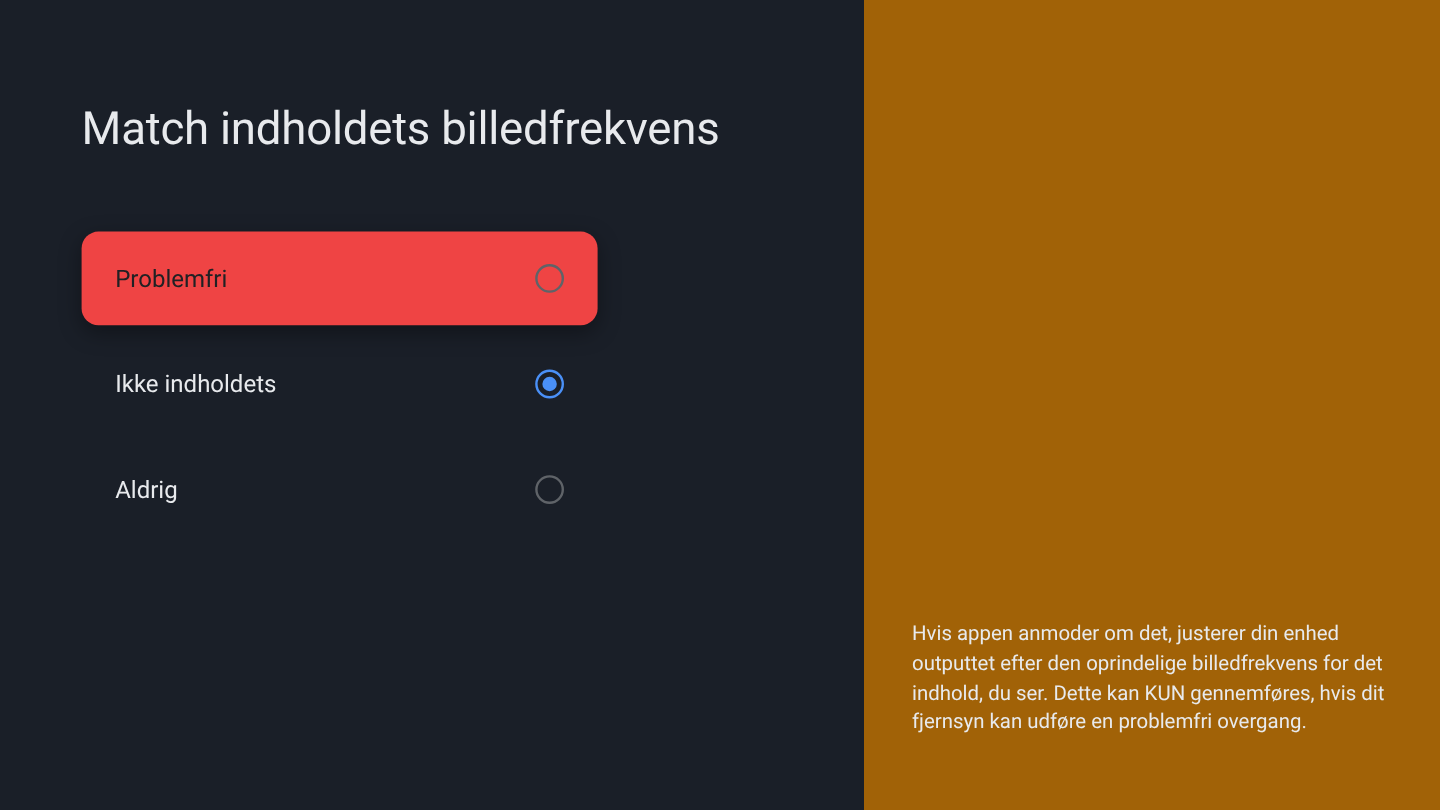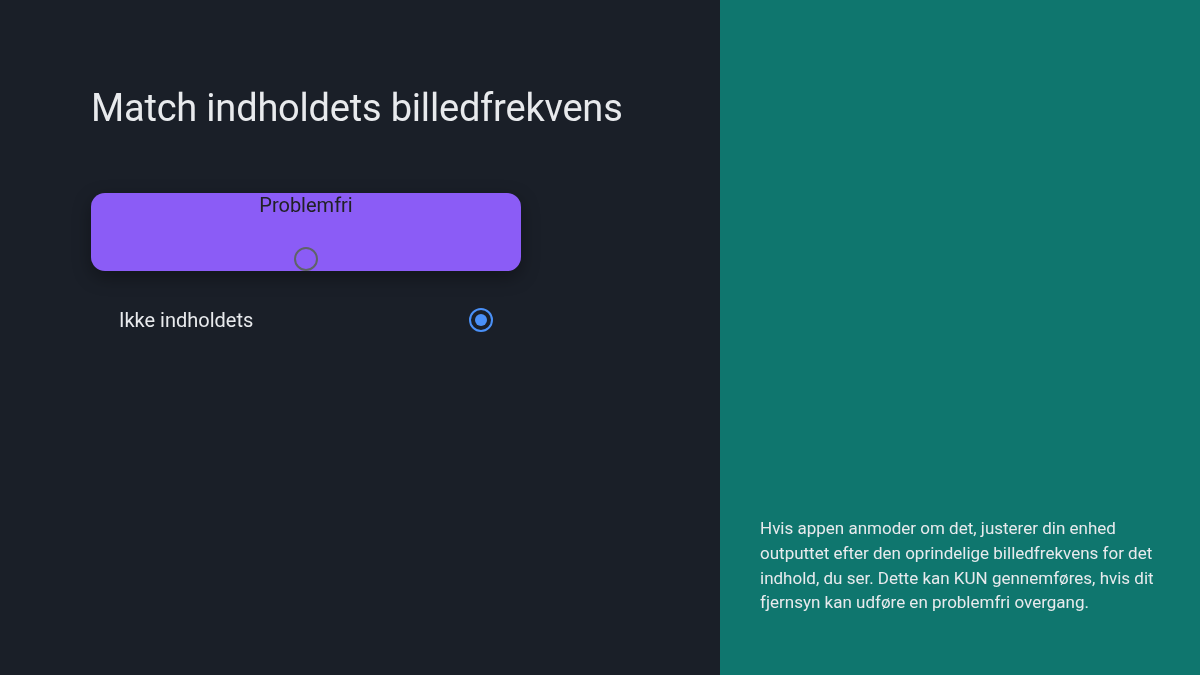--- a/index.html
+++ b/index.html
@@ -10,25 +10,25 @@
     body {
       width: 1200px;
       height: 675px;
       background-color: #1a1f28;
       font-family: -apple-system, BlinkMacSystemFont, "Segoe UI", Roboto, "Helvetica Neue", Arial, sans-serif;
       display: flex;
       overflow: hidden;
     }
     .left-panel {
       width: 720px;
-      padding: 85px 0 0 91px;
+      padding: 85px 0 0 68px;
     }
     .right-panel {
       flex: 1;
-      background-color: #0f766e;
+      background-color: #a16207;
       padding: 0 45px 60px 40px;
       display: flex;
       align-items: flex-end;
     }
     .page-title {
       color: #e8eaed;
       font-size: 38px;
       font-weight: 400;
       line-height: 1.25;
       margin-bottom: 60px;
@@ -41,23 +41,22 @@
       display: flex;
       align-items: center;
       justify-content: space-between;
       height: 78px;
       padding: 0 28px;
       border-radius: 14px;
       margin-bottom: 10px;
       cursor: pointer;
     }
     .option-item.focused {
-      background-color: #8b5cf6;
+      background-color: #ef4444;
       box-shadow: 0 6px 18px rgba(0,0,0,0.35);
-      flex-direction: column;
     }
     .option-item.focused .option-label {
       color: #202124;
     }
     .option-label {
       color: #e8eaed;
       font-size: 20px;
       font-weight: 400;
     }
     .radio {
@@ -98,18 +97,22 @@
   <h1 class="page-title">Match indholdets billedfrekvens</h1>
   <div class="options-list">
     <div class="option-item focused">
       <span class="option-label">Problemfri</span>
       <span class="radio"></span>
     </div>
     <div class="option-item">
       <span class="option-label">Ikke indholdets</span>
       <span class="radio selected"></span>
     </div>
+    <div class="option-item">
+      <span class="option-label">Aldrig</span>
+      <span class="radio"></span>
+    </div>
   </div>
 </div>
 
 <div class="right-panel">
   <p class="description">Hvis appen anmoder om det, justerer din enhed outputtet efter den oprindelige billedfrekvens for det indhold, du ser. Dette kan KUN gennemføres, hvis dit fjernsyn kan udføre en problemfri overgang.</p>
 </div>
 
 </body></html>

